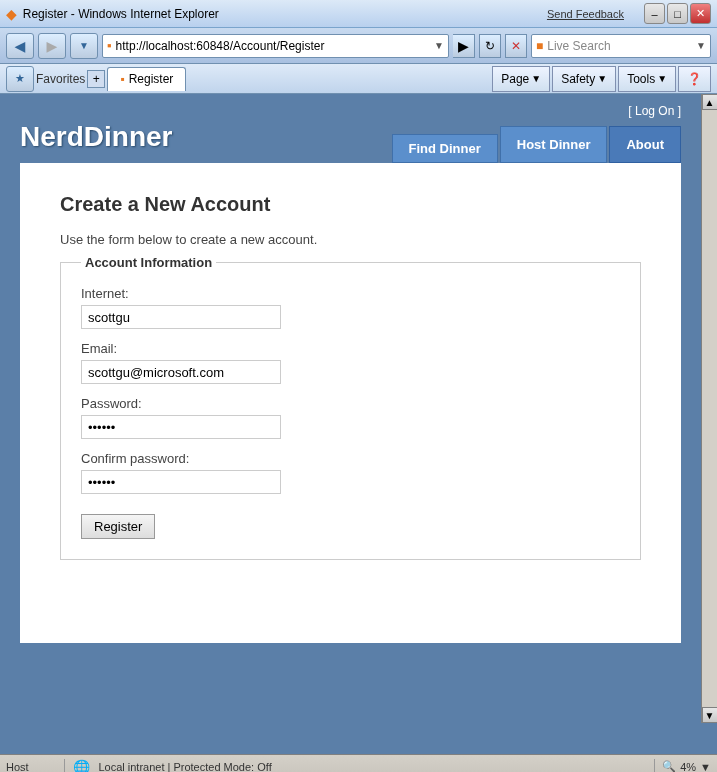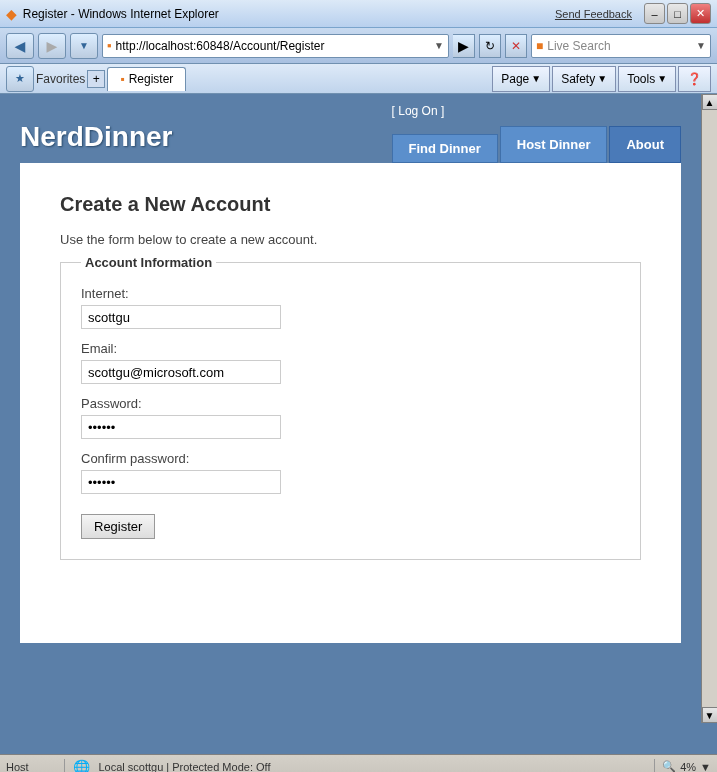--- a/index.html
+++ b/index.html
@@ -127,21 +127,21 @@
       justify-content: space-between;
     }
     .app-title {
       font-size: 28px;
       font-weight: bold;
       color: white;
       text-shadow: 1px 1px 2px #2a4a6a;
       padding-bottom: 10px;
     }
     .header-right {
-      display: flex; flex-direction: column; align-items: flex-start; gap: 8px;
+      display: flex; flex-direction: column; align-items: flex-end; gap: 8px;
     }
     .log-on-link {
       color: white; font-size: 12px; cursor: pointer;
     }
     .nav-buttons { display: flex; gap: 2px; }
     .nav-button {
       padding: 6px 16px;
       font-size: 13px;
       font-weight: bold;
       cursor: pointer;
@@ -210,21 +210,21 @@
     .status-intranet { flex: 1; display: flex; align-items: center; gap: 4px; }
     .status-zoom { display: flex; align-items: center; gap: 4px; margin-left: auto; }
     .globe-icon { color: #3366cc; font-size: 14px; }
   </style>
 </head>
 <body>
 
 <div class="title-bar">
   <span style="margin-right:6px; font-size:14px; color:#e87820;">◆</span>
   <span class="title-bar-text">Register - Windows Internet Explorer</span>
-  <span style="font-size:11px; color:#333; text-decoration:underline; cursor:pointer; margin-right:12px;">Send Feedback</span>
+  <span style="font-size:11px; color:#333; text-decoration:underline; cursor:pointer; margin-right:20px;">Send Feedback</span>
   <div class="title-bar-controls">
     <div class="title-bar-btn">–</div>
     <div class="title-bar-btn">□</div>
     <div class="title-bar-btn close">✕</div>
   </div>
 </div>
 
 <div class="address-bar">
   <div class="nav-btn">◀</div>
   <div class="nav-btn" style="color:#aaa;">▶</div>
@@ -322,20 +322,20 @@
       <div class="scroll-track"></div>
       <div class="scroll-btn">▼</div>
     </div>
   </div>
 </div>
 
 <div class="status-bar">
   <span class="status-done">Host</span>
   <div class="status-divider"></div>
   <span class="globe-icon">🌐</span>
-  <span class="status-intranet">Local scottgu | Protected Mode: Off</span>
+  <span class="status-intranet">Local intranet | Protected Mode: Off</span>
   <div class="status-divider"></div>
   <div class="status-zoom">
     <span>🔍</span>
     <span>4%</span>
     <span>▼</span>
   </div>
 </div>
 
 </body></html>

